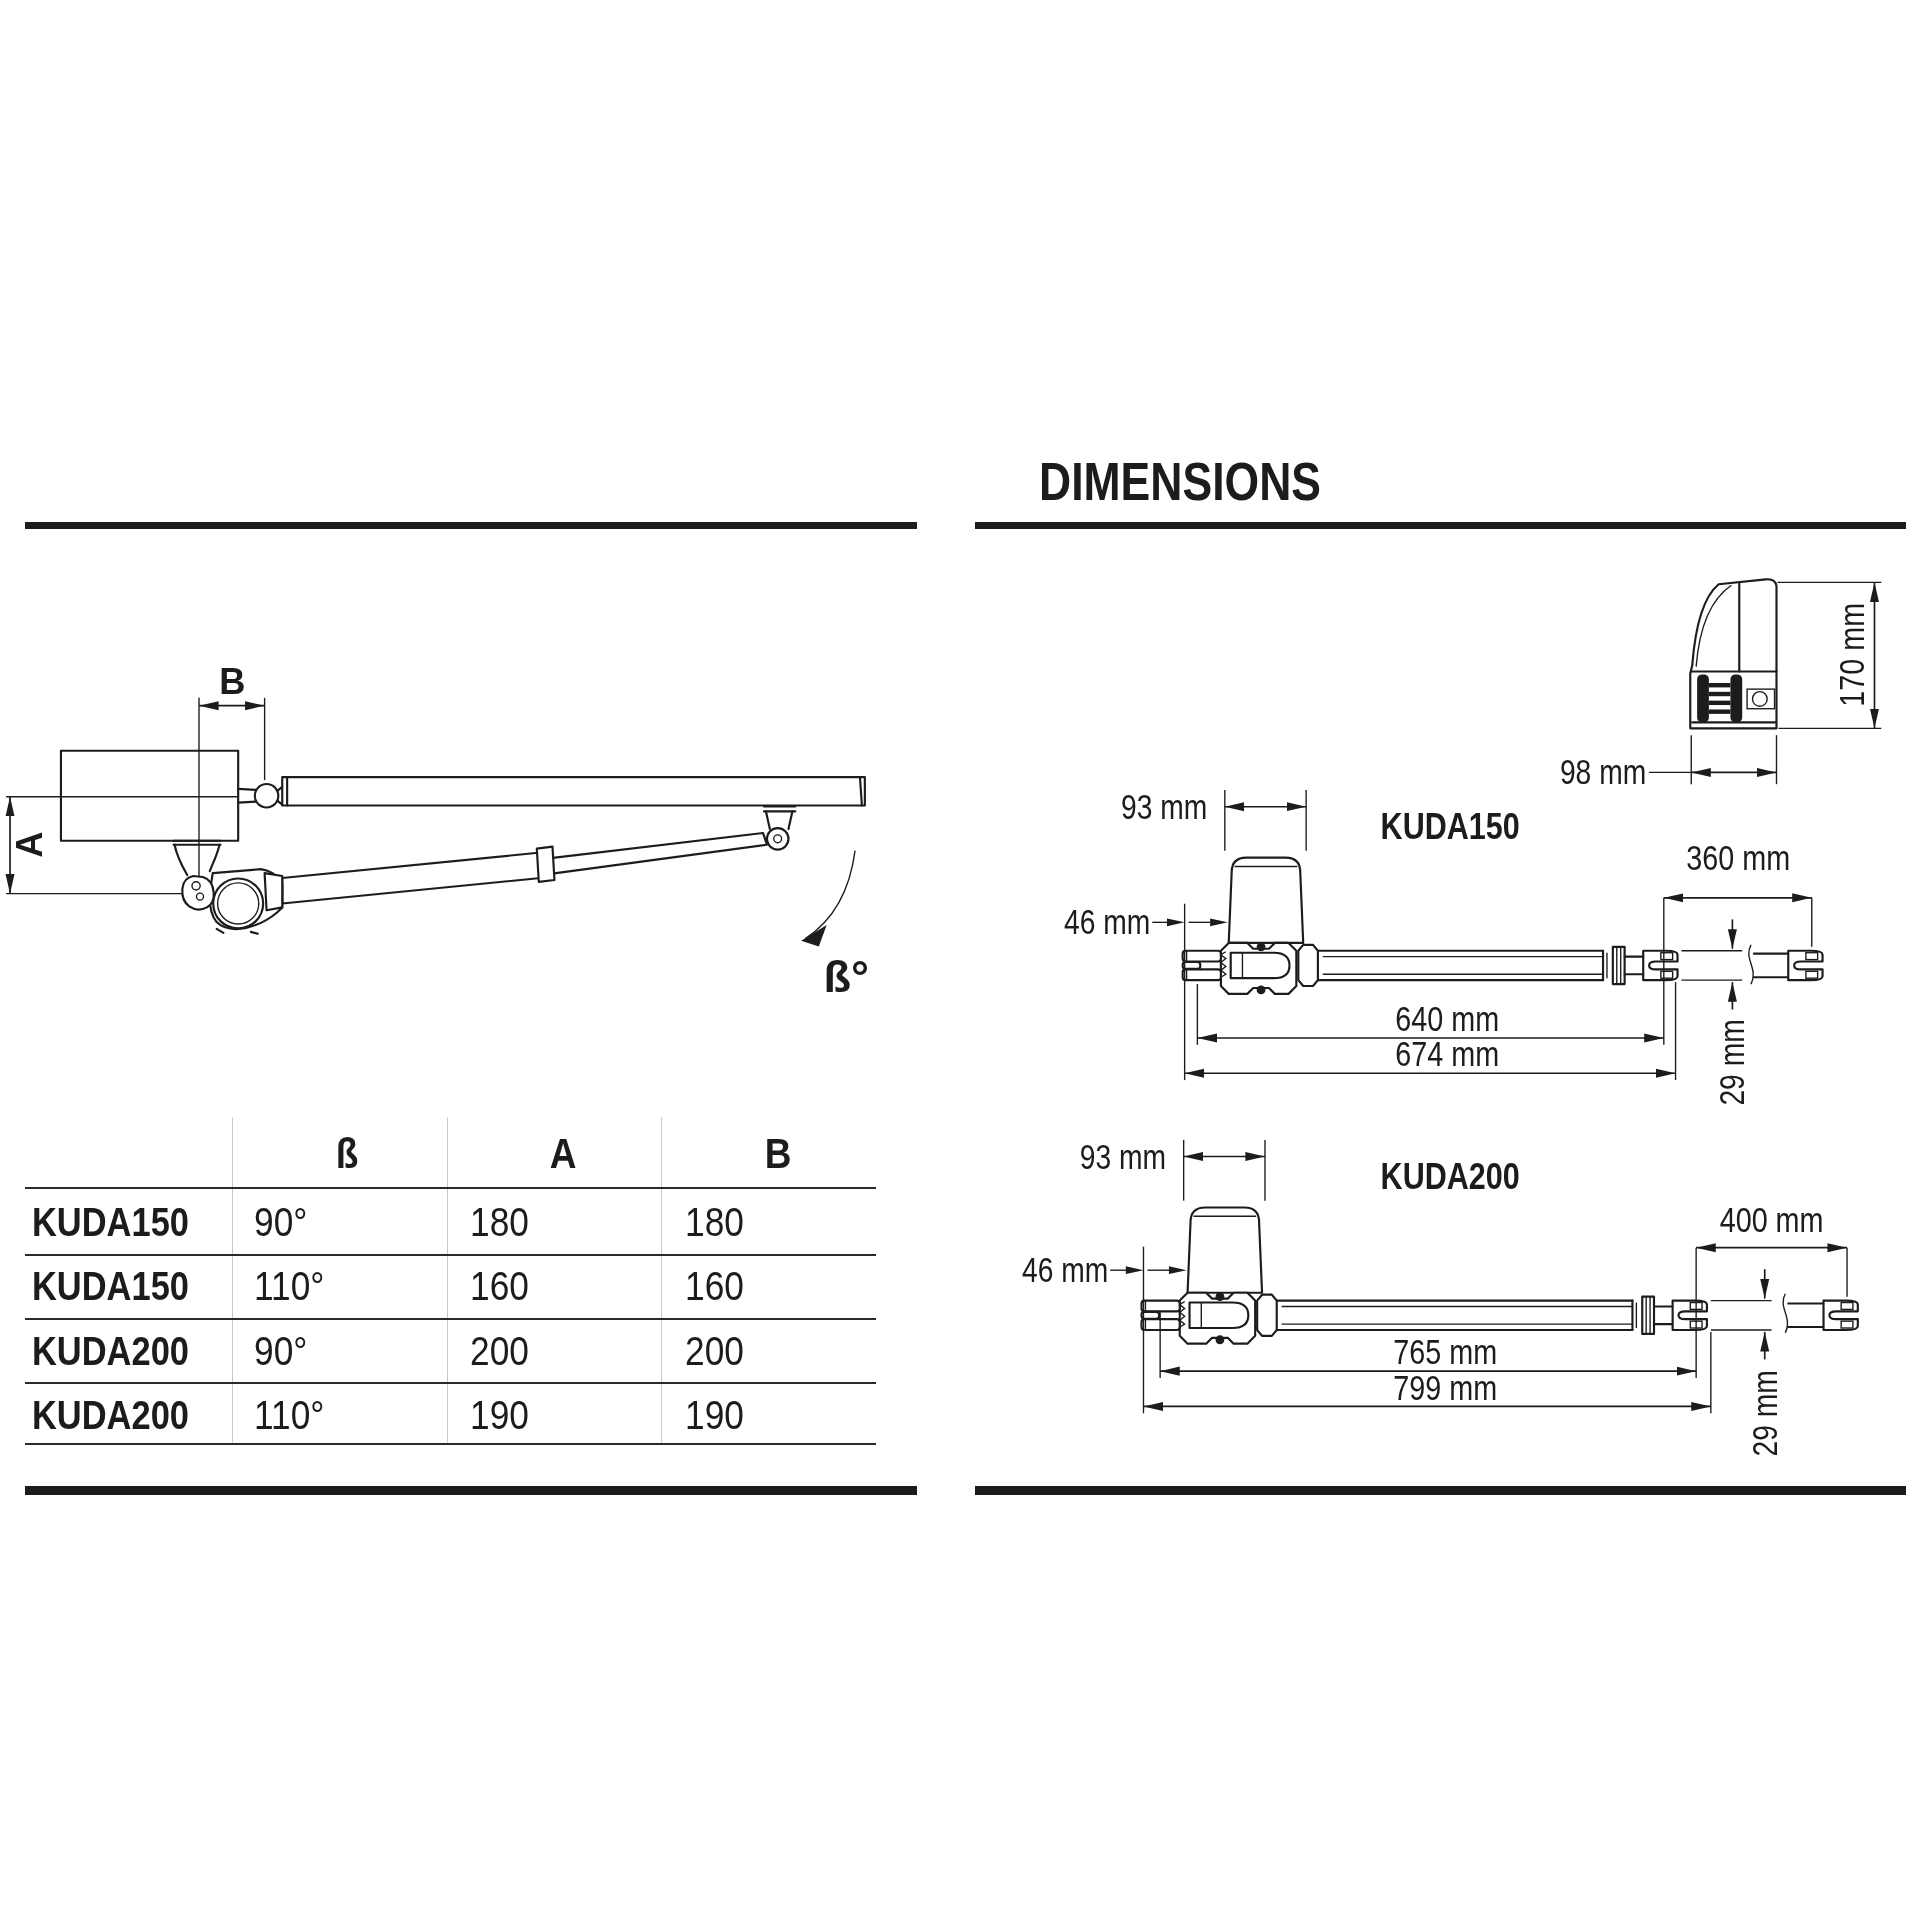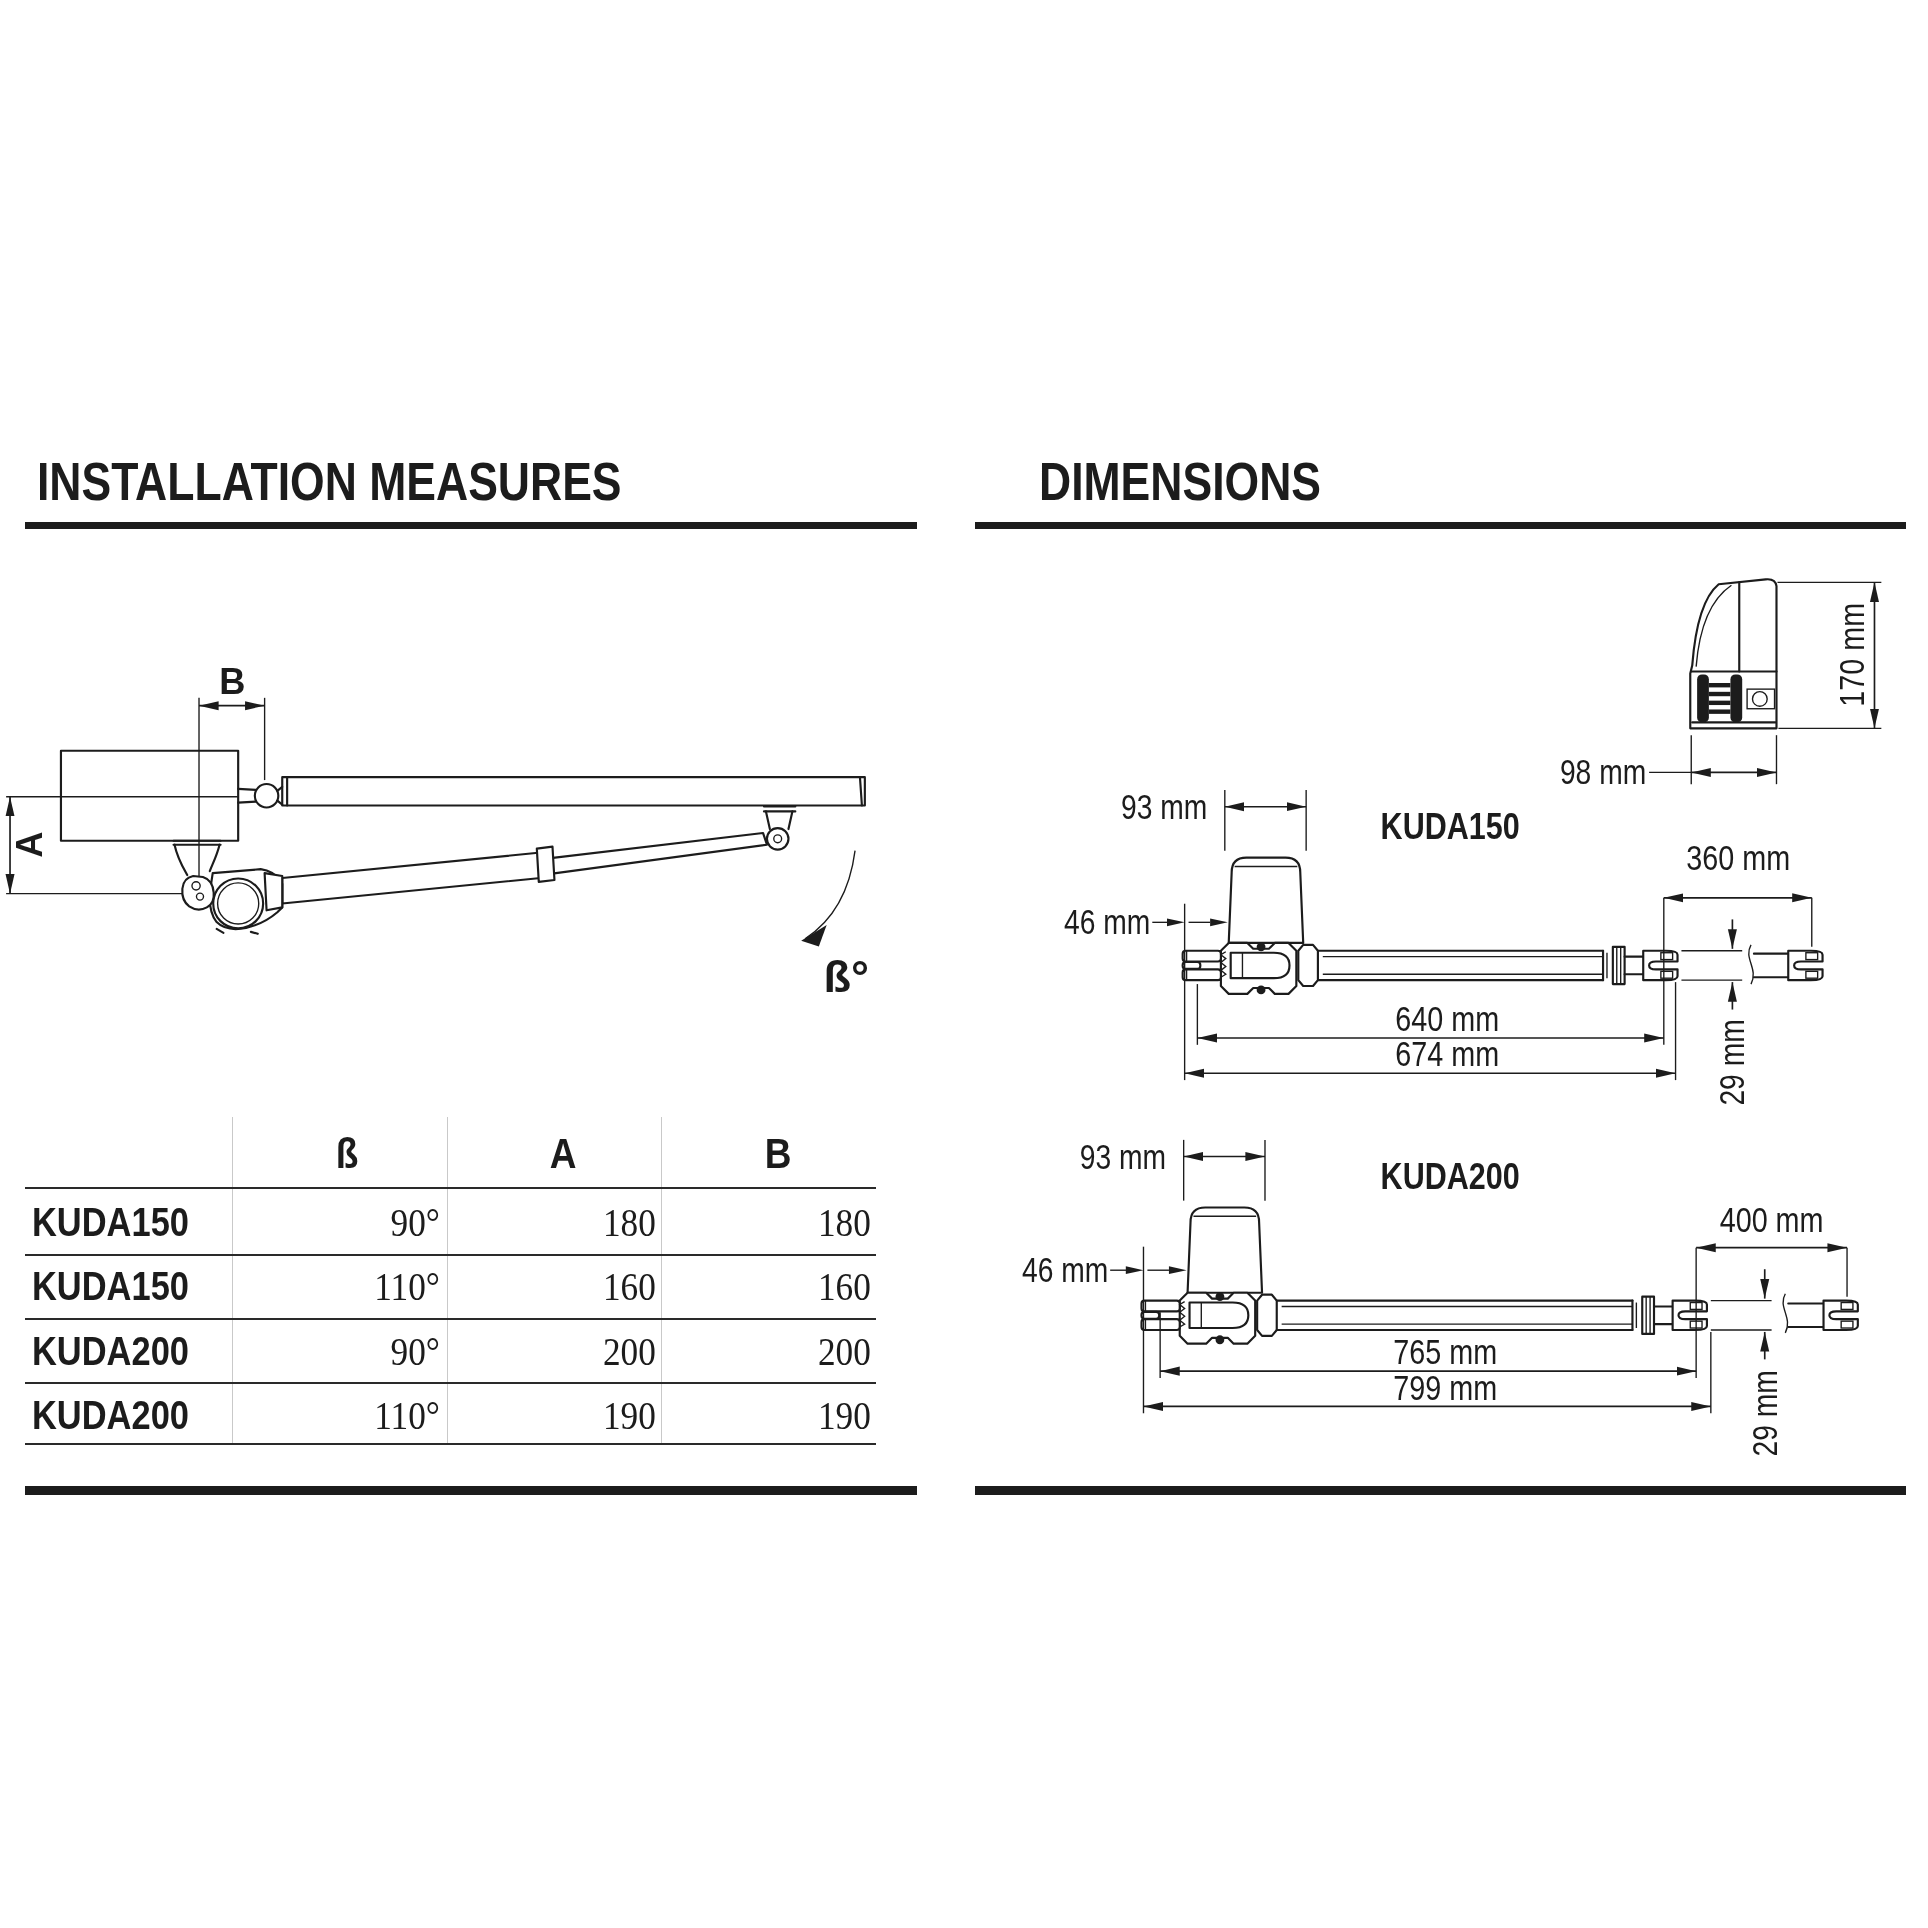--- a/index.html
+++ b/index.html
@@ -7,39 +7,36 @@
         font-family:"Liberation Sans",sans-serif;color:#1c1c1c;}
   .abs{position:absolute;}
   .title{font-size:53px;font-weight:bold;white-space:nowrap;letter-spacing:0px;}
   .cond{display:inline-block;transform:scaleX(0.84);transform-origin:0 50%;}
   .condc{display:block;transform:scaleX(0.86);transform-origin:50% 50%;}
   .rule{background:#1c1c1c;}
   .vsep{background:#c9c9c9;width:1px;}
   .hline{background:#2a2a2a;height:2px;}
   .cell{font-size:41px;height:51px;line-height:51px;white-space:nowrap;}
   .model{font-weight:bold;text-align:left;}
-  .val{text-align:right;font-family:Liberation Serif, serif;}
+  .val{text-align:left;}
   .hdr{font-size:43px;font-weight:bold;text-align:center;}
   svg text{font-family:"Liberation Sans",sans-serif;fill:#1c1c1c;}
   svg .dtxt{font-size:35px;}
   svg .btxt{font-size:37px;font-weight:bold;}
   svg .ln{stroke:#1c1c1c;stroke-width:2.2;fill:none;stroke-linejoin:round;stroke-linecap:round;}
   svg .lnf{stroke:#1c1c1c;stroke-width:2.2;fill:#ffffff;stroke-linejoin:round;}
   svg .tn{stroke:#1c1c1c;stroke-width:1.4;fill:none;}
   svg .dim{stroke:#1c1c1c;stroke-width:1.7;fill:none;}
   svg .blk{fill:#1c1c1c;stroke:none;}
 </style>
 </head>
 <body>
 
 <div id="page">
 
-  <div class="abs title" style="left:37px;top:451px;">
-    <span class="cond">INSTALLATION MEASURES</span>
-  </div>
   <div class="abs rule" style="left:24.5px;top:522px;width:892px;height:6.9px;"></div>
 
   <svg class="abs" style="left:0;top:549px;" width="916" height="470" viewBox="0 0 935 480">
     <defs>
       <marker id="ah" markerUnits="userSpaceOnUse" markerWidth="22" markerHeight="12" refX="20" refY="6" orient="auto-start-reverse">
         <path d="M0,1.4 L20,6 L0,10.6 Z" fill="#1c1c1c"></path>
       </marker>
     </defs>
 
     <g>

